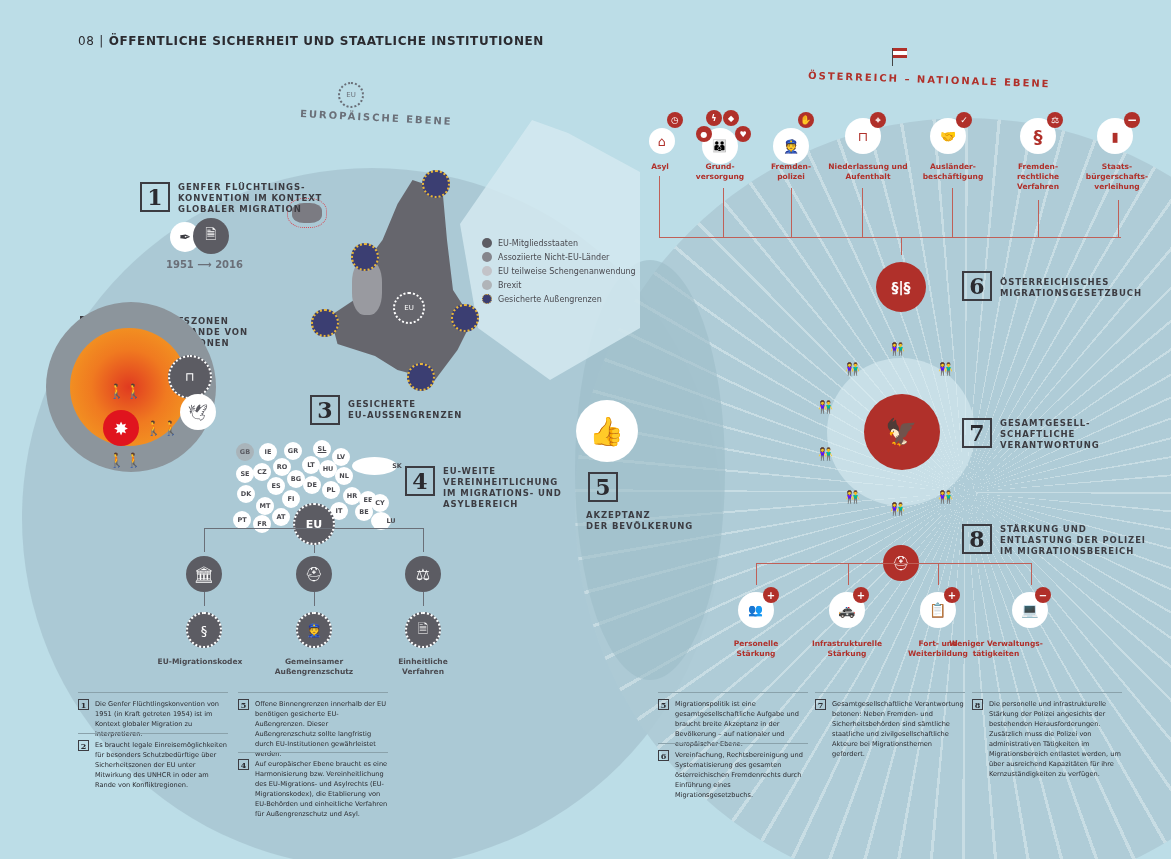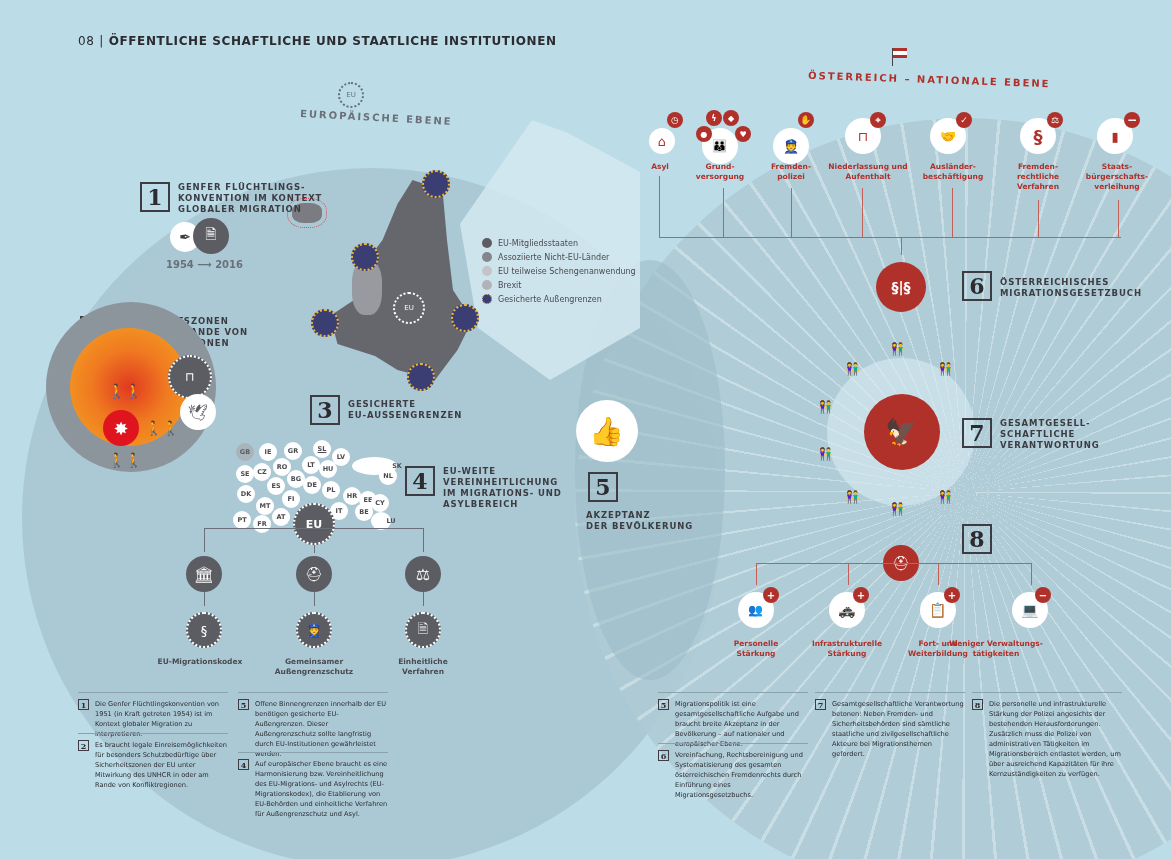--- a/index.html
+++ b/index.html
@@ -70,21 +70,21 @@
 
 <div class="abs eu-circle"></div>
 <div class="abs at-circle">
     <div class="at-rays"></div>
   </div>
 <div class="abs lens"></div>
 
 <div class="abs page-title">
   <span class="num">08</span>
   <span class="num">|</span>
-  <span>ÖFFENTLICHE SCHAFTLICHE UND STAATLICHE INSTITUTIONEN</span>
+  <span>ÖFFENTLICHE SICHERHEIT UND STAATLICHE INSTITUTIONEN</span>
 </div>
 
 <div class="abs eu-badge">
     <span>EU</span>
   </div>
 <div class="abs level-label eu-label">EUROPÄISCHE EBENE</div>
 
 <div class="abs flag-pole"></div>
 <div class="abs flag"></div>
 <div class="abs level-label at-label">ÖSTERREICH – NATIONALE EBENE</div>
@@ -129,21 +129,21 @@
   <div class="numbox">1</div>
   <div class="heading">
     <div>GENFER FLÜCHTLINGS-</div>
       <div>KONVENTION IM KONTEXT</div>
       <div>GLOBALER MIGRATION</div>
   </div>
 </div>
 <div class="abs circ white" style="left:170px;top:222px;width:30px;height:30px;color:#3c3c42;font-size:14px;">✒</div>
 <div class="abs circ dark" style="left:193px;top:218px;width:36px;height:36px;font-size:14px;">🗎</div>
 <div class="abs" style="left:166px;top:259px;font-size:10px;font-weight:bold;color:#6a6f78;">
-  <span>1954</span> ⟶ <span>2016</span>
+  <span>1951</span> ⟶ <span>2016</span>
 </div>
 
 <div class="abs hgroup" style="left:80px;top:316px;">
   <div class="numbox">2</div>
   <div class="heading">
     <div>SICHERHEITSZONEN</div>
       <div>DER EU AM RANDE VON</div>
       <div>KONFLIKTREGIONEN</div>
   </div>
 </div>
@@ -179,21 +179,21 @@
 <div class="ms" style="left:284px;top:442px;">GR</div>
 <div class="ms" style="left:313px;top:440px;text-decoration:underline;">SL</div>
 <div class="ms" style="left:332px;top:448px;">LV</div>
 <div class="ms" style="left:236px;top:465px;">SE</div>
 <div class="ms" style="left:253px;top:463px;">CZ</div>
 <div class="ms" style="left:273px;top:458px;">RO</div>
 <div class="ms" style="left:302px;top:456px;">LT</div>
 <div class="ms" style="left:319px;top:460px;">HU</div>
 <div class="ms" style="left:352px;top:457px;padding-left:45px;">SK</div>
 <div class="ms" style="left:287px;top:470px;">BG</div>
-<div class="ms" style="left:335px;top:467px;margin-left:44px;">NL</div>
+<div class="ms" style="left:335px;top:467px;">NL</div>
 <div class="ms" style="left:267px;top:477px;">ES</div>
 <div class="ms" style="left:303px;top:476px;">DE</div>
 <div class="ms" style="left:322px;top:481px;">PL</div>
 <div class="ms" style="left:237px;top:485px;">DK</div>
 <div class="ms" style="left:359px;top:491px;">EE</div>
 <div class="ms" style="left:282px;top:490px;">FI</div>
 <div class="ms" style="left:343px;top:487px;">HR</div>
 <div class="ms" style="left:256px;top:497px;">MT</div>
 <div class="ms" style="left:371px;top:494px;">CY</div>
 <div class="ms" style="left:330px;top:502px;">IT</div>
@@ -320,20 +320,25 @@
   <div class="numbox">7</div>
   <div class="heading">
     <div>GESAMTGESELL-</div>
       <div>SCHAFTLICHE</div>
       <div>VERANTWORTUNG</div>
   </div>
 </div>
 
 <div class="abs hgroup" style="left:962px;top:524px;">
   <div class="numbox">8</div>
+  <div class="heading">
+    <div>STÄRKUNG UND</div>
+      <div>ENTLASTUNG DER POLIZEI</div>
+      <div>IM MIGRATIONSBEREICH</div>
+  </div>
 </div>
 <div class="abs circ red" style="left:883px;top:545px;width:36px;height:36px;font-size:14px;">⛑</div>
 <div class="rline" style="left:756px;top:563px;width:276px;height:1px;"></div>
 <div class="rline" style="left:756px;top:563px;width:1px;height:22px;"></div>
 <div class="rline" style="left:848px;top:563px;width:1px;height:22px;"></div>
 <div class="rline" style="left:938px;top:563px;width:1px;height:22px;"></div>
 <div class="rline" style="left:1031px;top:563px;width:1px;height:22px;"></div>
 
 <div class="abs circ white" style="left:738px;top:592px;width:36px;height:36px;font-size:12px;">👥</div>
 <div class="badge" style="left:763px;top:587px;">+</div>

